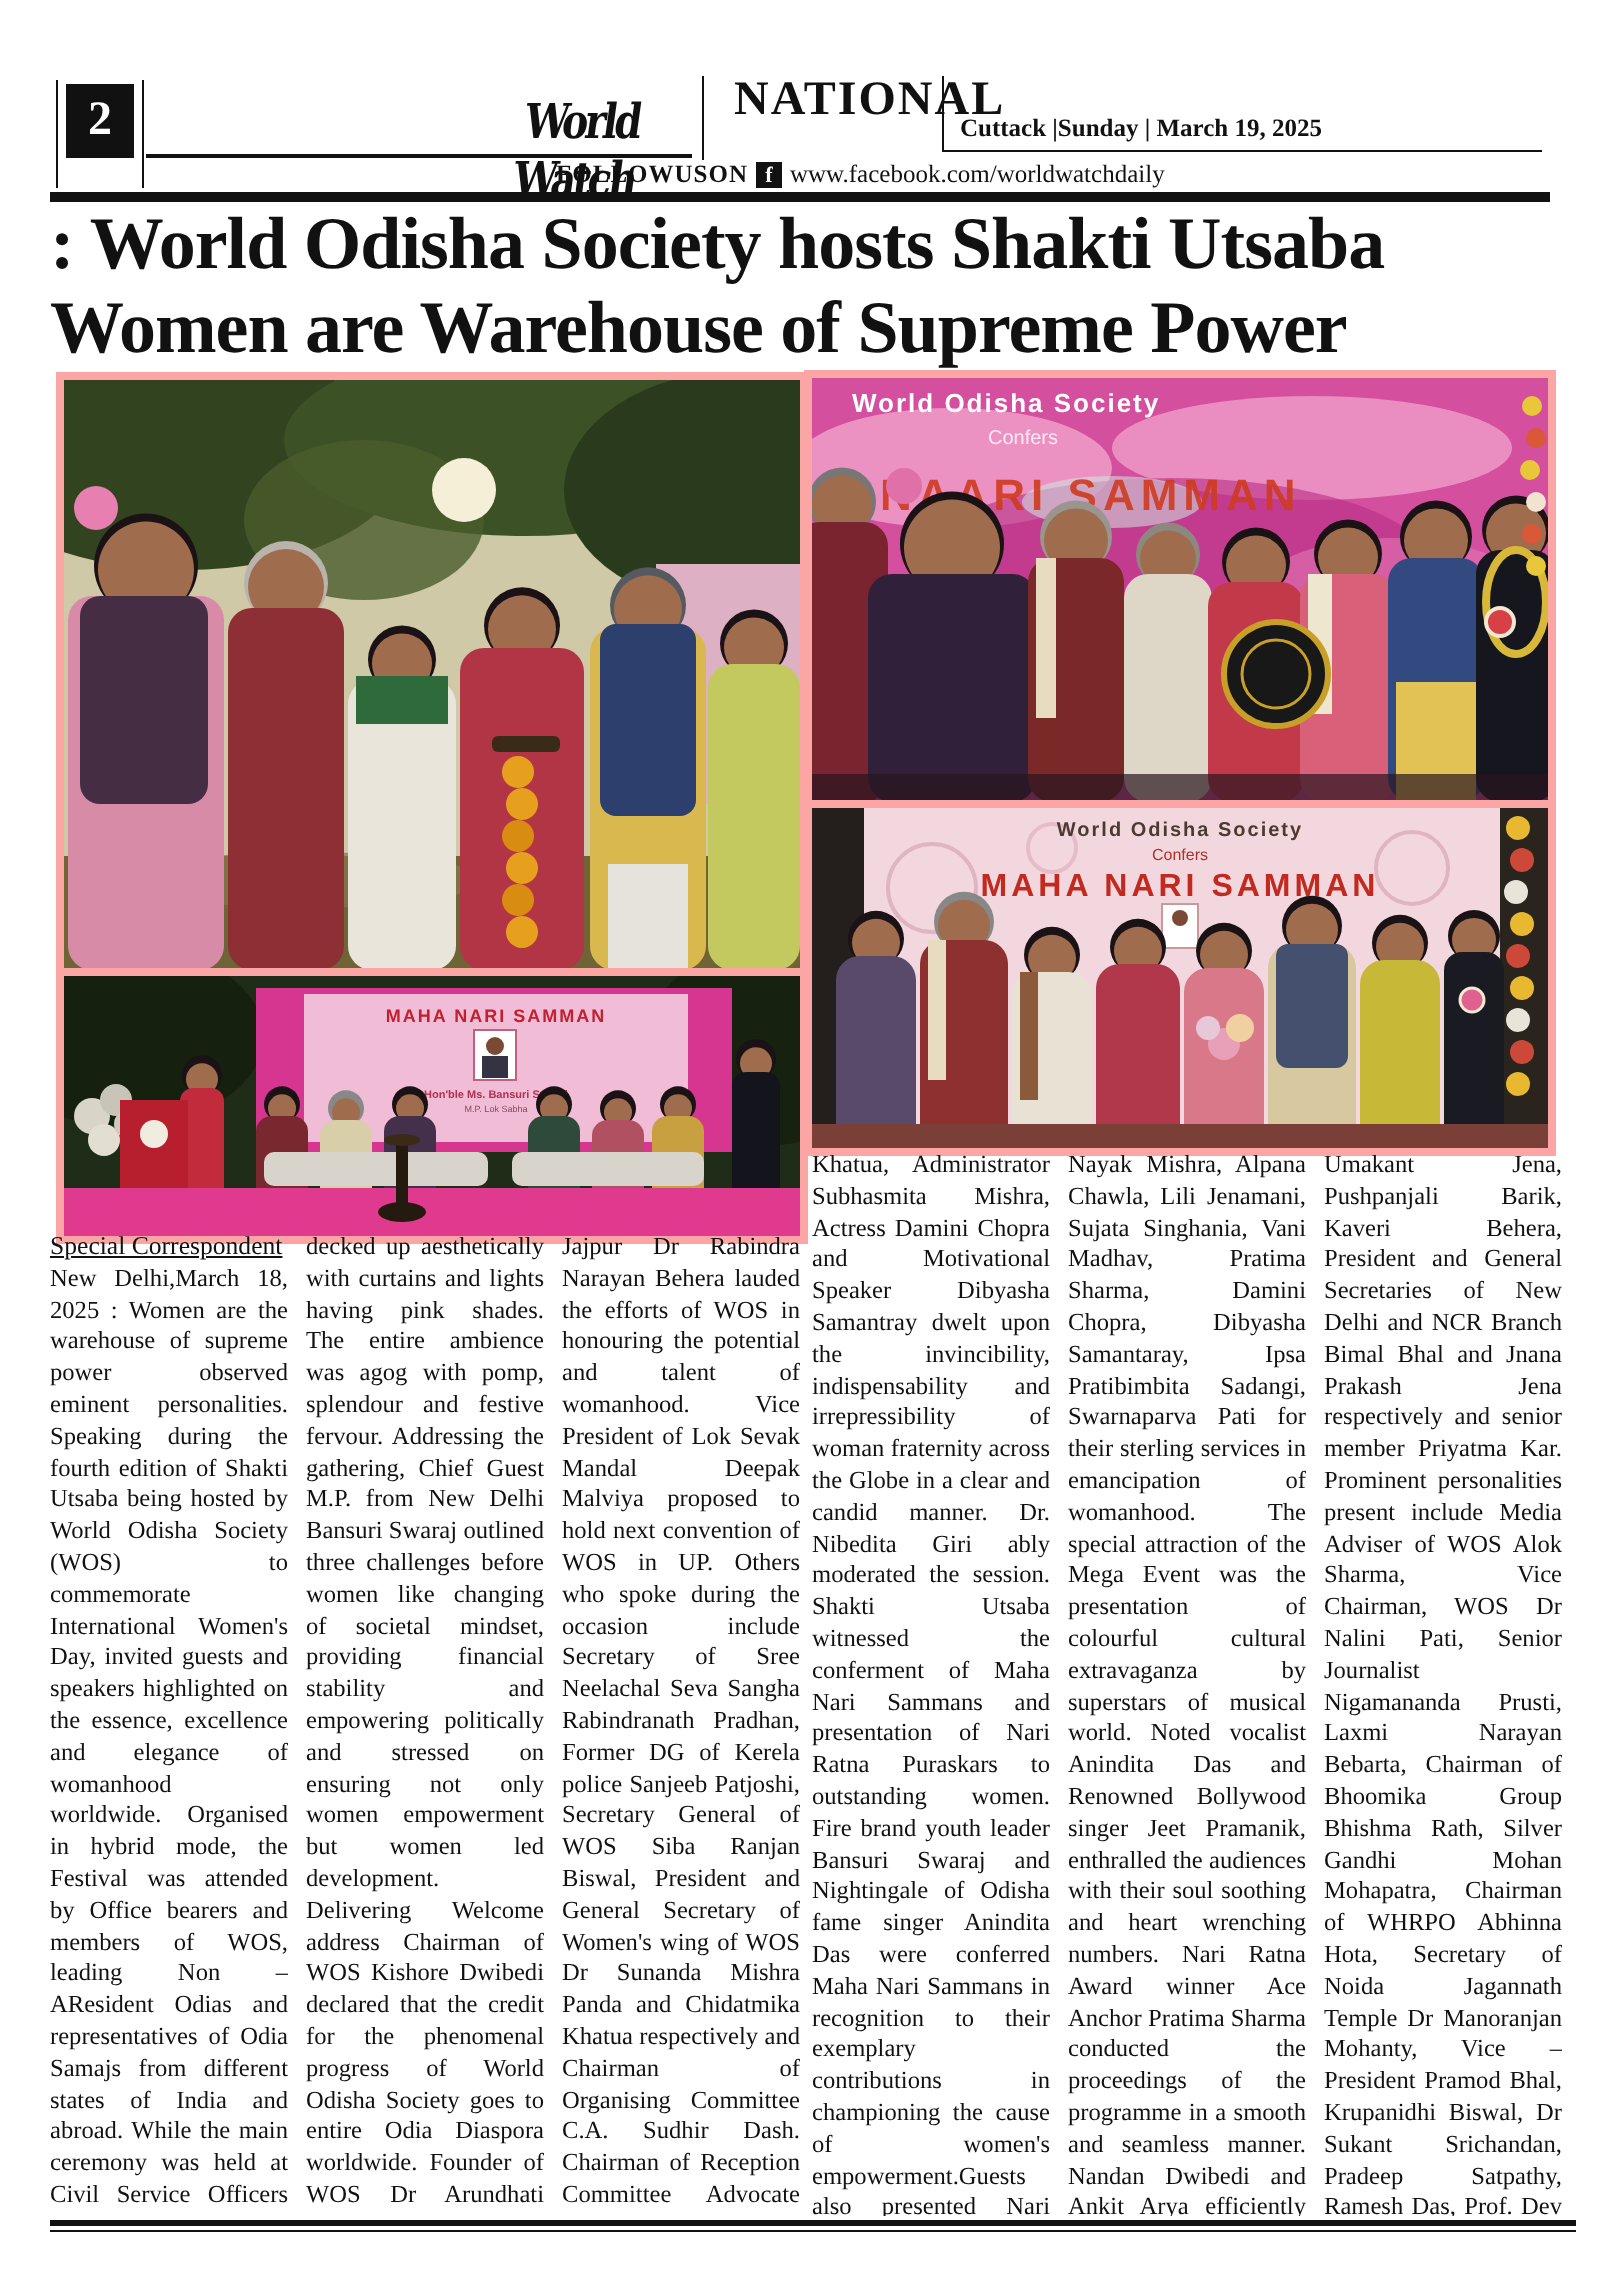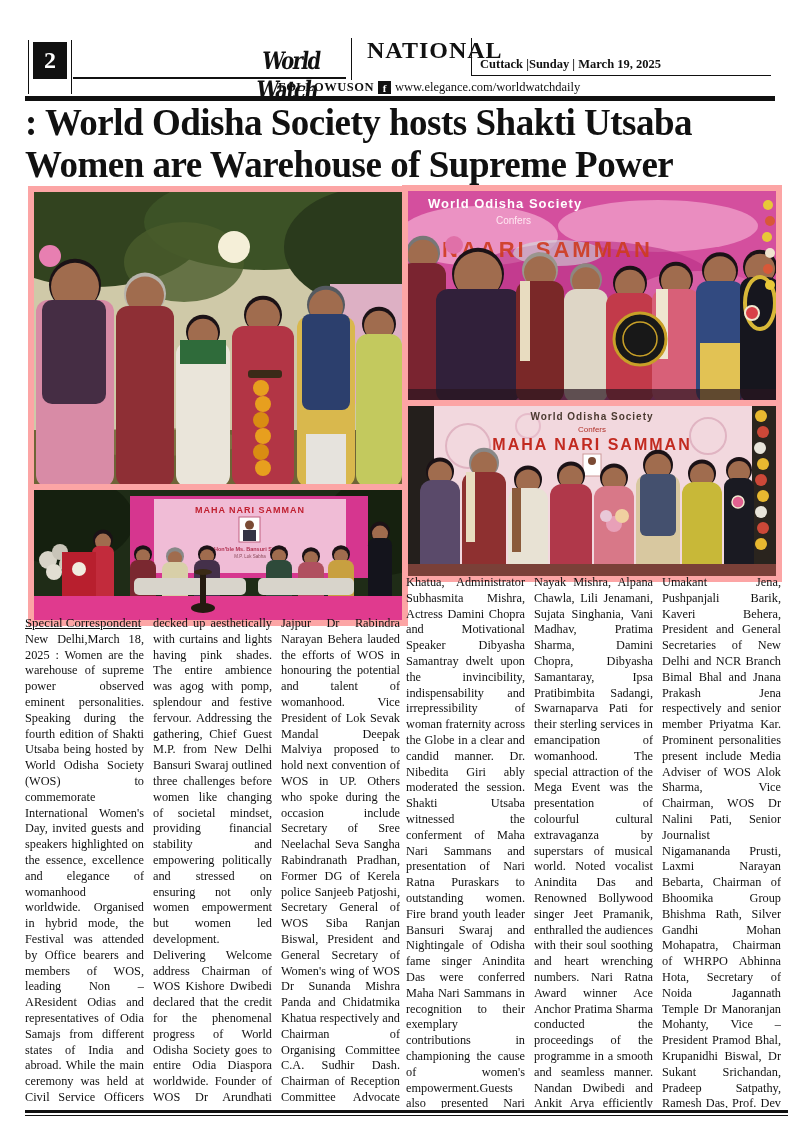--- a/index.html
+++ b/index.html
@@ -19,21 +19,21 @@
   #dateline{left:480px;top:57px;font-size:12.5px;font-weight:bold;}
   #follow-row{left:278px;top:80px;display:flex;align-items:center;gap:4px;font-size:12.5px;}
   #follow-label{font-weight:bold;letter-spacing:.5px;}
   #fb-icon{width:13px;height:13px;background:#111;color:#fff;display:flex;align-items:flex-end;
       justify-content:center;font-size:11px;font-weight:bold;line-height:11px;font-family:"Liberation Serif",serif;}
   #black-bar{left:25px;top:96px;width:750px;height:5px;background:#111;}
   
   #headline{left:25px;top:102px;width:760px;font-weight:bold;font-size:37px;line-height:42px;
       letter-spacing:-0.5px;}
   
-  .photo{position:absolute;border:6px solid #fca5a5;background:#888;}
+  .photo{position:absolute;border:4px solid #fca5a5;background:#888;}
   .photo svg{display:block;}
   svg text{font-family:"Liberation Sans",sans-serif;}
   
   .cols{position:absolute;display:flex;gap:9px;}
   .col{width:119px;overflow:hidden;text-align:justify;font-size:12.3px;line-height:15.8px;}
   .byline{text-decoration:underline;font-size:12.8px;}
   #bottom-rule{left:25px;top:1110px;width:763px;height:2px;border-top:3px solid #111;
       border-bottom:1px solid #111;position:absolute;}
 </style>
 </head>
@@ -51,21 +51,21 @@
   <div class="vrule" style="left:351px;top:38px;height:42px;"></div>
   <div class="abs" id="section-title">NATIONAL</div>
   <div class="vrule" style="left:471px;top:38px;height:38px;"></div>
   <div class="abs" id="dateline">Cuttack |Sunday | March 19, 2025</div>
   <div class="hrule" style="left:471px;top:75px;width:300px;height:1px;"></div>
   <div class="abs" id="follow-row">
     <span id="follow-label">FOLLOWUSON</span>
     <span id="fb-icon">
         <span>f</span>
       </span>
-    <span>www.elegance.com/worldwatchdaily</span>
+    <span>www.facebook.com/worldwatchdaily</span>
   </div>
   <div class="abs" id="black-bar"></div>
 
   <div class="abs" id="headline">
     <div>: World Odisha Society hosts Shakti Utsaba</div>
     <div>Women are Warehouse of Supreme Power</div>
   </div>
 
   <div class="photo" style="left:28px;top:186px;">
     <svg id="svg-main" width="368" height="295" viewBox="0 0 368 295">

